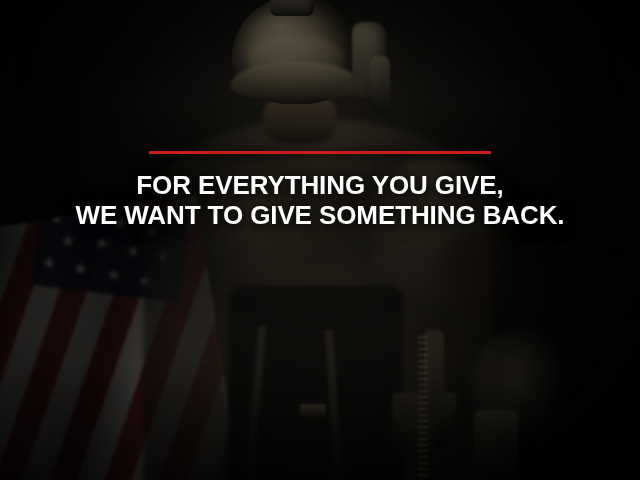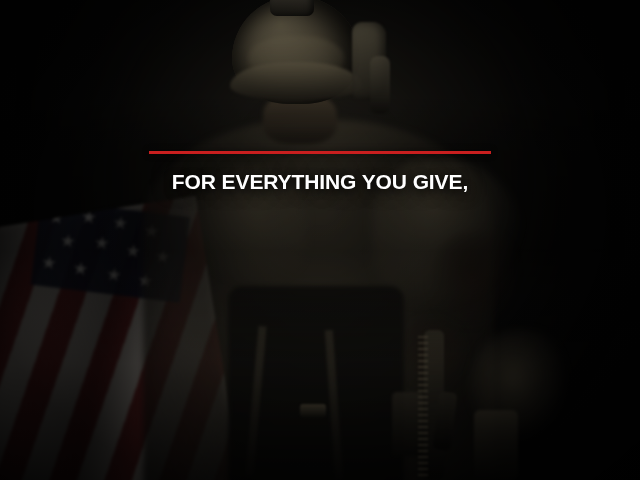--- a/index.html
+++ b/index.html
@@ -297,21 +297,21 @@
     background:#c91f1f;
     margin-top:15px;
     box-shadow:0 0 6px rgba(0,0,0,0.6);
   }
 
   .subheadline {
     color:#ffffff;
     font-family:"Liberation Sans", sans-serif;
     font-weight:700;
     text-transform:uppercase;
-    font-size:21px;
+    font-size:26px;
     line-height:1.16;
     letter-spacing:-0.1px;
     margin-top:16px;
     text-shadow:0 2px 9px rgba(0,0,0,0.85), 0 0 20px rgba(0,0,0,0.55);
   }
   .subheadline .s1, .subheadline .s2 { display:block; transform:scaleX(1.0); }
 </style>
 </head>
 <body>
 
@@ -372,16 +372,17 @@
 
   <div class="overlay">
 
     <div style="height:136px;"></div>
 
 
     <div class="rule" style="background: rgb(201, 31, 31);"></div>
 
     <div class="subheadline">
       <span class="s1">FOR EVERYTHING YOU GIVE,</span>
+      <span class="s2">WE WANT TO GIVE SOMETHING BACK.</span>
     </div>
 
   </div>
 </div>
 
 </body></html>

